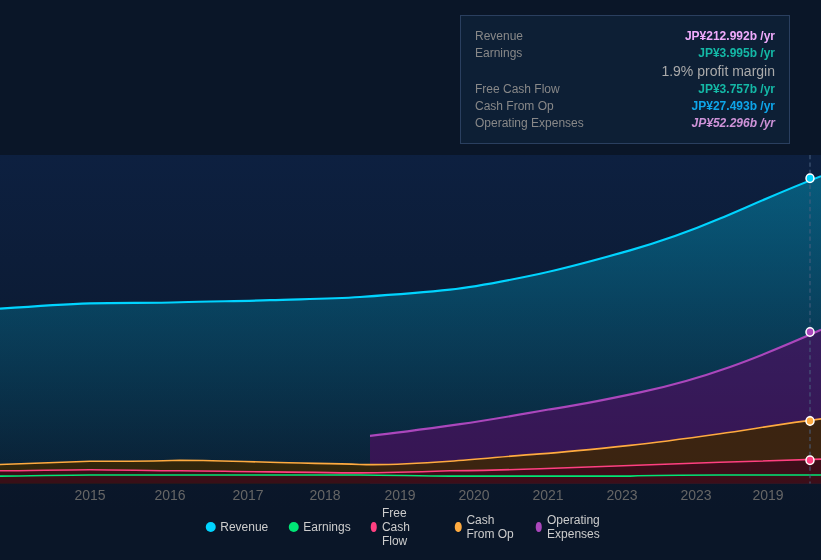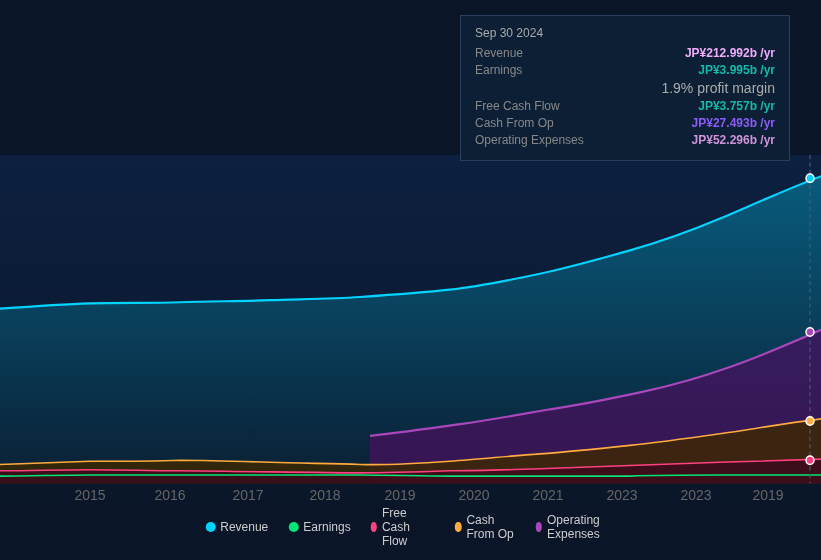--- a/index.html
+++ b/index.html
@@ -49,22 +49,22 @@
       color: #888;
     }
 
     .tooltip-value {
       font-weight: bold;
     }
 
     .cyan { color: #f0abfc; }
     .green { color: #14b8a6; margin-left: 17px; }
     .magenta { color: #14b8a6; }
-    .orange { color: #8b5cf6; }
-    .purple-text { color: #ce93d8; }
+    .orange { color: #0ea5e9; }
+    .purple-text { color: #ce93d8; font-style: italic; }
 
     .profit-margin {
       color: #aaa;
       font-size: 14px;
       text-align: right;
       margin-top: 1px;
     }
 
     
     .y-axis-top {
@@ -148,21 +148,20 @@
       width: 100%;
       height: 100%;
     }
   </style>
 </head>
 <body>
 
 <div class="chart-container">
 
   <div class="tooltip">
-    <div class="tooltip-date">Sep 30 2024</div>
     <div class="tooltip-row">
       <span class="tooltip-label">Revenue</span>
       <span class="tooltip-value cyan">JP¥212.992b /yr</span>
     </div>
     <div class="tooltip-row">
       <span class="tooltip-label">Earnings</span>
       <span class="tooltip-value green">JP¥3.995b /yr</span>
     </div>
     <div class="profit-margin">1.9% profit margin</div>
     <div class="tooltip-row">

